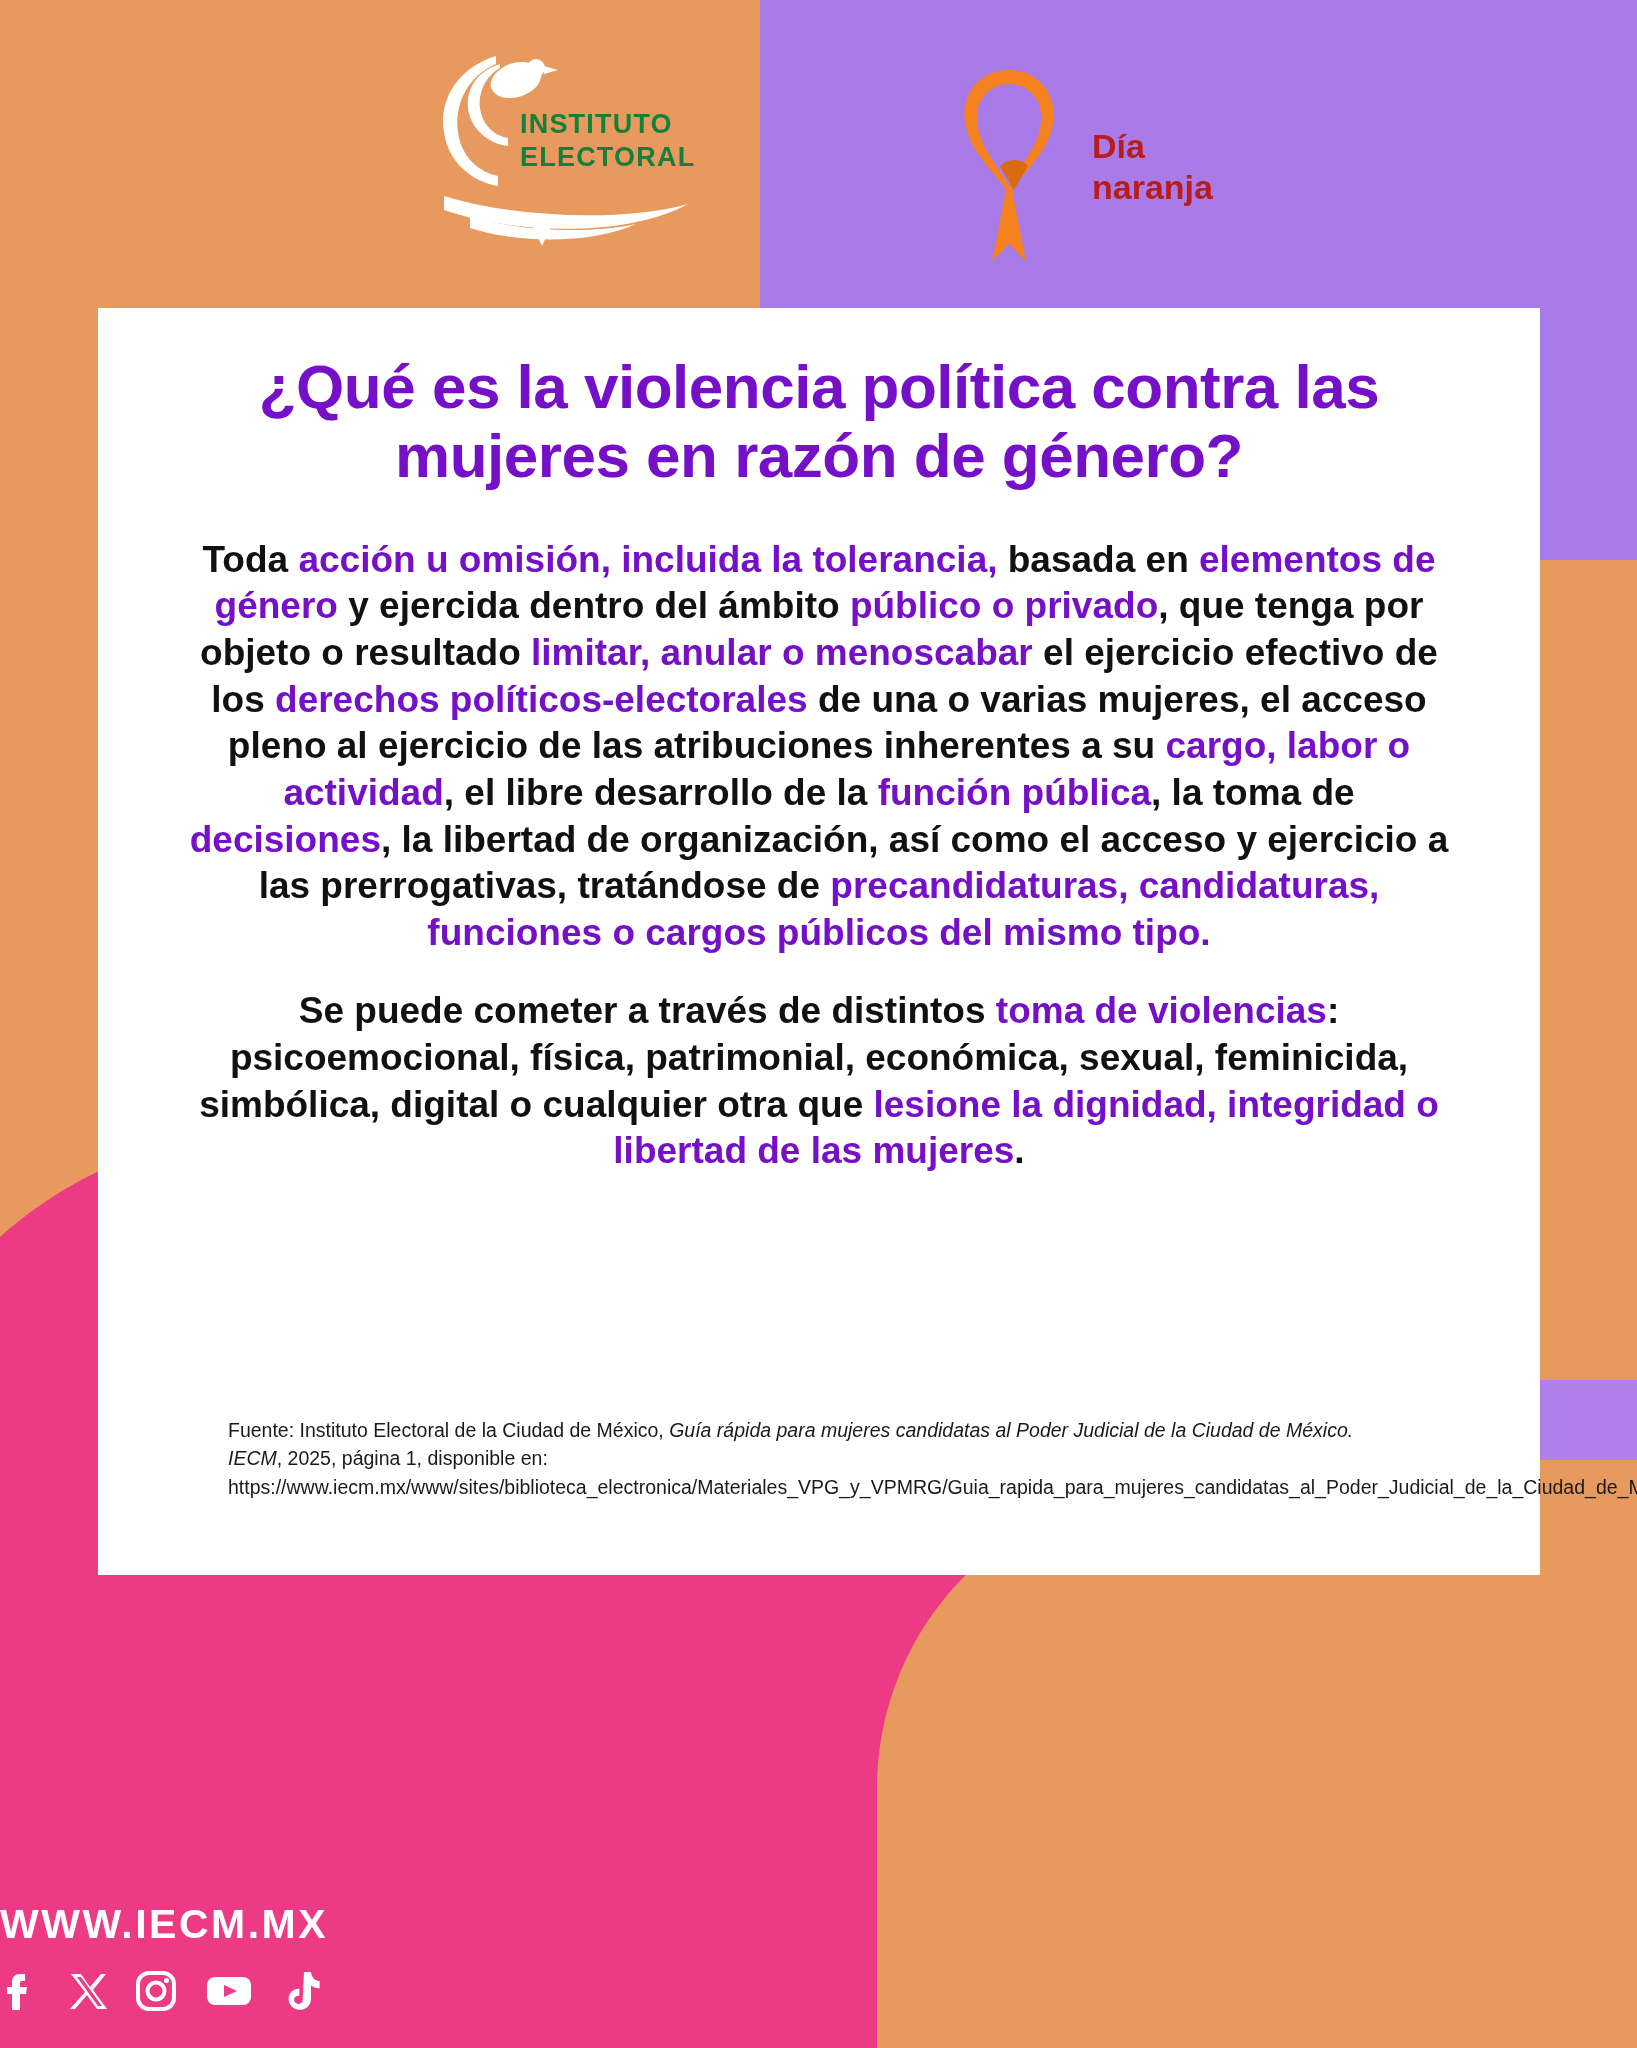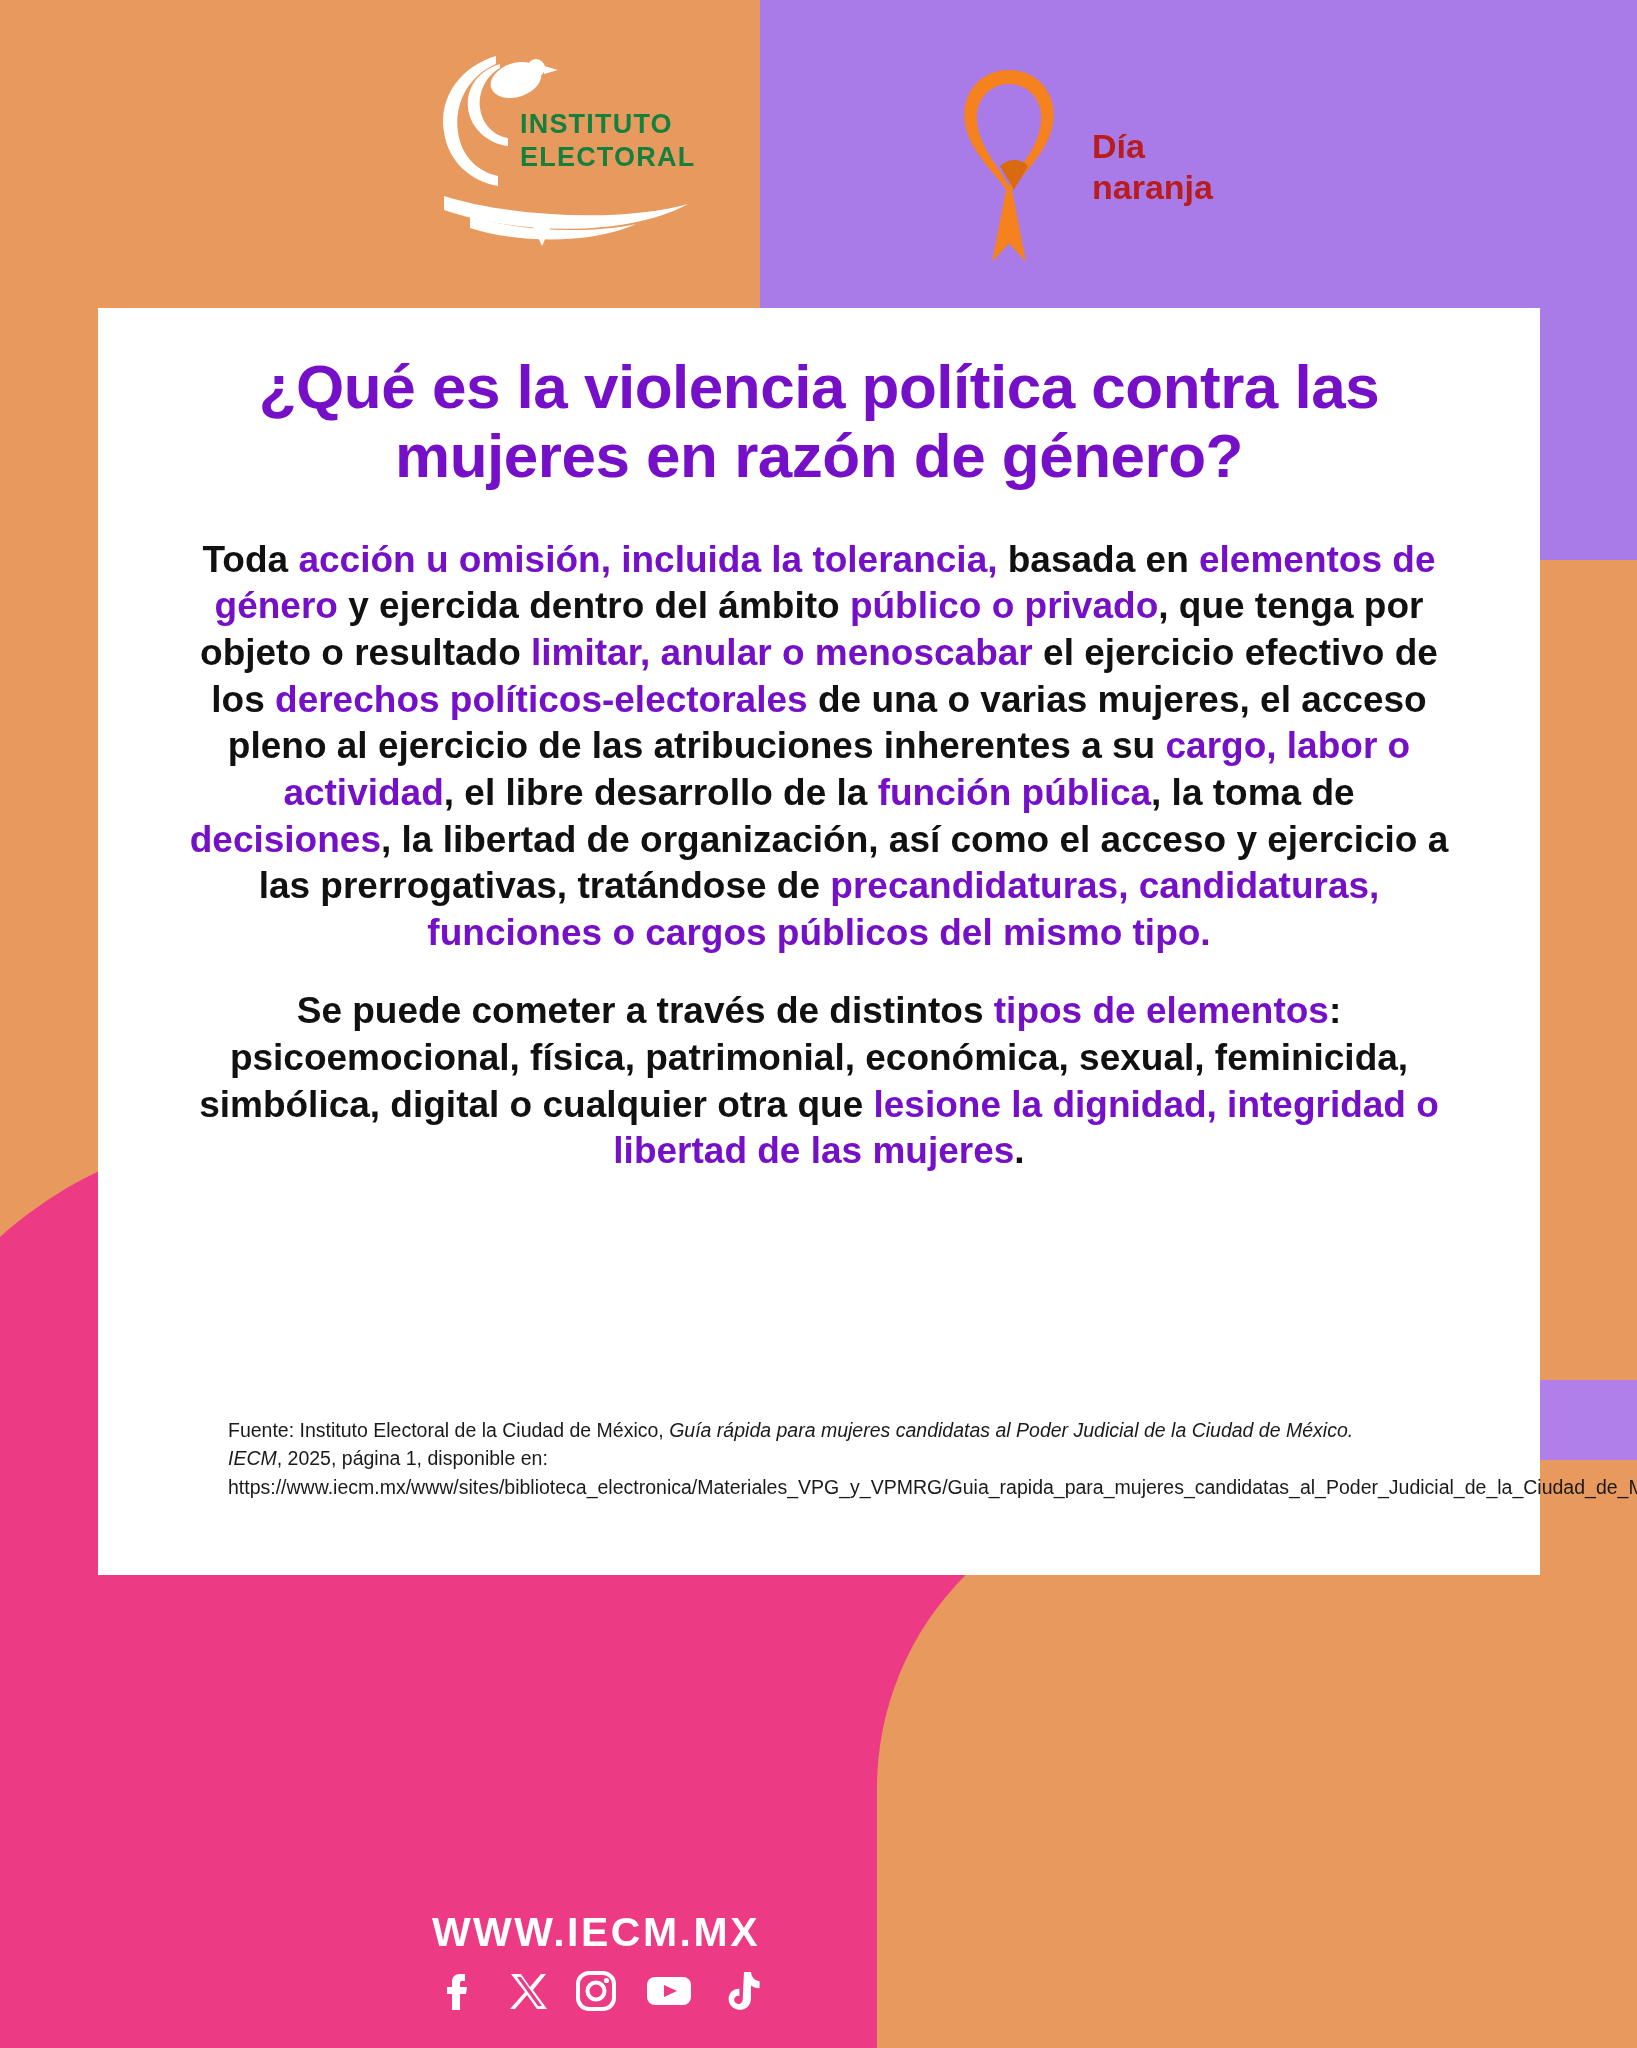--- a/index.html
+++ b/index.html
@@ -167,22 +167,22 @@
   .source i { font-style: italic; }
 
   
   .footer {
     position: absolute;
     left: 0;
     bottom: 36px;
     width: 760px;
     display: flex;
     flex-direction: column;
-    align-items: flex-end;
-    gap: 12px;
+    align-items: flex-start;
+    gap: 20px;
   }
   .site {
     color: #ffffff;
     font-size: 41px;
     font-weight: bold;
     letter-spacing: 2.5px;
   }
   .socials {
     display: flex;
     align-items: center;
@@ -239,21 +239,21 @@
       <div>Día</div>
       <div>naranja</div>
     </div>
   </div>
 
 </div>
 
 <div class="card">
   <h1 class="title">¿Qué es la violencia política contra las mujeres en razón de género?</h1>
   <p class="para"><span>Toda </span><span class="hl">acción u omisión, incluida la tolerancia,</span><span> basada en </span><span class="hl">elementos de género</span><span> y ejercida dentro del ámbito </span><span class="hl">público o privado</span><span>, que tenga por objeto o resultado </span><span class="hl">limitar, anular o menoscabar</span><span> el ejercicio efectivo de los </span><span class="hl">derechos políticos-electorales</span><span> de una o varias mujeres, el acceso pleno al ejercicio de las atribuciones inherentes a su </span><span class="hl">cargo, labor o actividad</span><span>, el libre desarrollo de la </span><span class="hl">función pública</span><span>, la toma de </span><span class="hl">decisiones</span><span>, la libertad de organización, así como el acceso y ejercicio a las prerrogativas, tratándose de </span><span class="hl">precandidaturas, candidaturas, funciones o cargos públicos del mismo tipo.</span></p>
-  <p class="para"><span>Se puede cometer a través de distintos </span><span class="hl">tipos de elementos</span><span>: psicoemocional, física, patrimonial, económica, sexual, feminicida, simbólica, digital o cualquier otra que </span><span class="hl">lesione la dignidad, integridad o libertad de las mujeres</span><span>.</span></p>
+  <p class="para"><span>Se puede cometer a través de distintos </span><span class="hl">toma de violencias</span><span>: psicoemocional, física, patrimonial, económica, sexual, feminicida, simbólica, digital o cualquier otra que </span><span class="hl">lesione la dignidad, integridad o libertad de las mujeres</span><span>.</span></p>
 
   <div class="source">
     <span>Fuente: Instituto Electoral de la Ciudad de México, </span><i>Guía rápida para mujeres candidatas al Poder Judicial de la Ciudad de México.</i>
     <br>
     <i>IECM</i><span>, 2025, página 1, disponible en:</span>
     <br>
     <span>https://www.iecm.mx/www/sites/biblioteca_electronica/Materiales_VPG_y_VPMRG/Guia_rapida_para_mujeres_candidatas_al_Poder_Judicial_de_la_Ciudad_de_Mexico.pdf</span>
   </div>
 </div>
 

